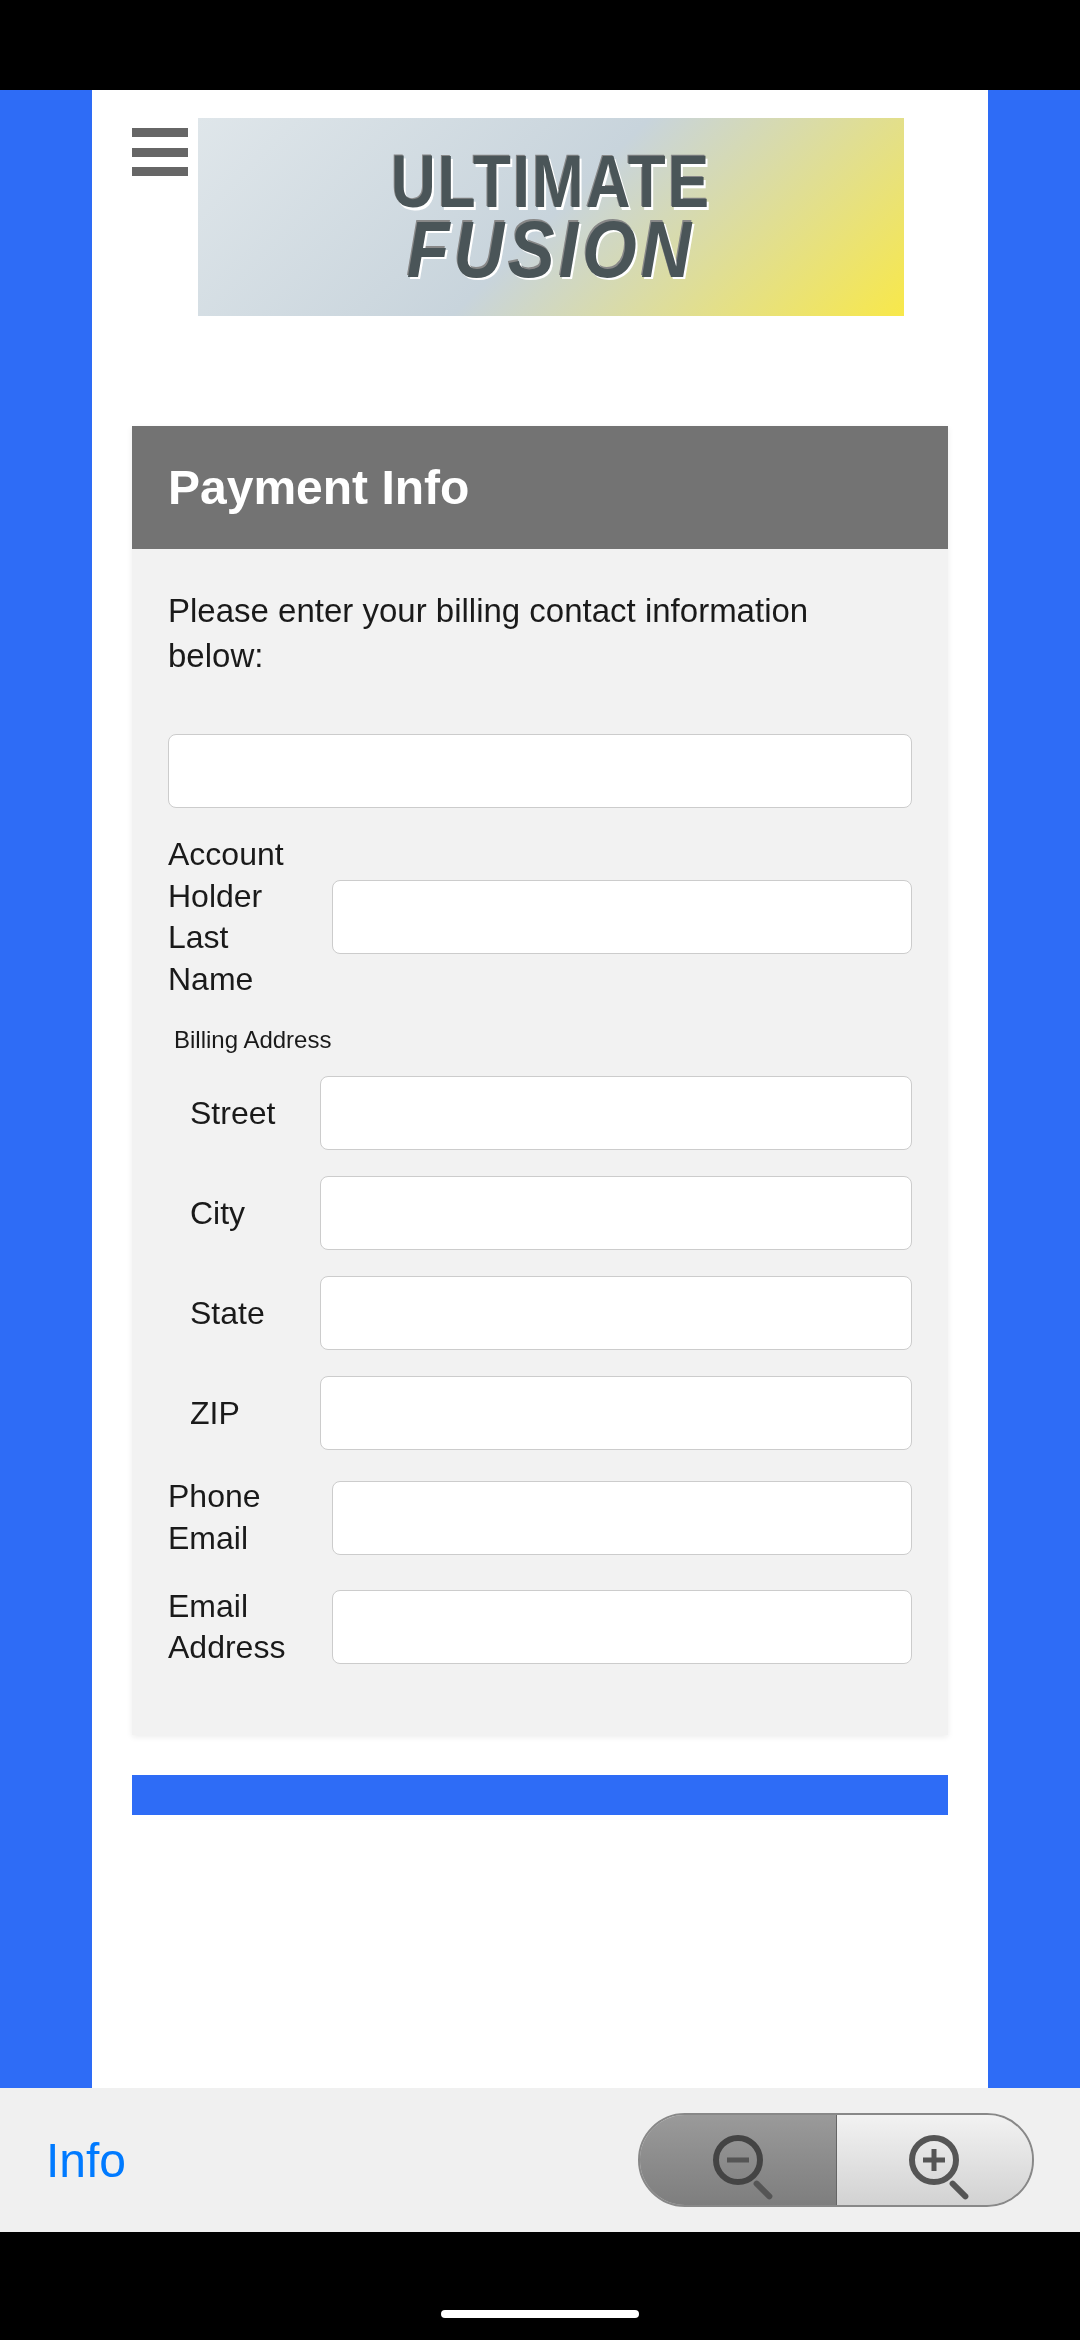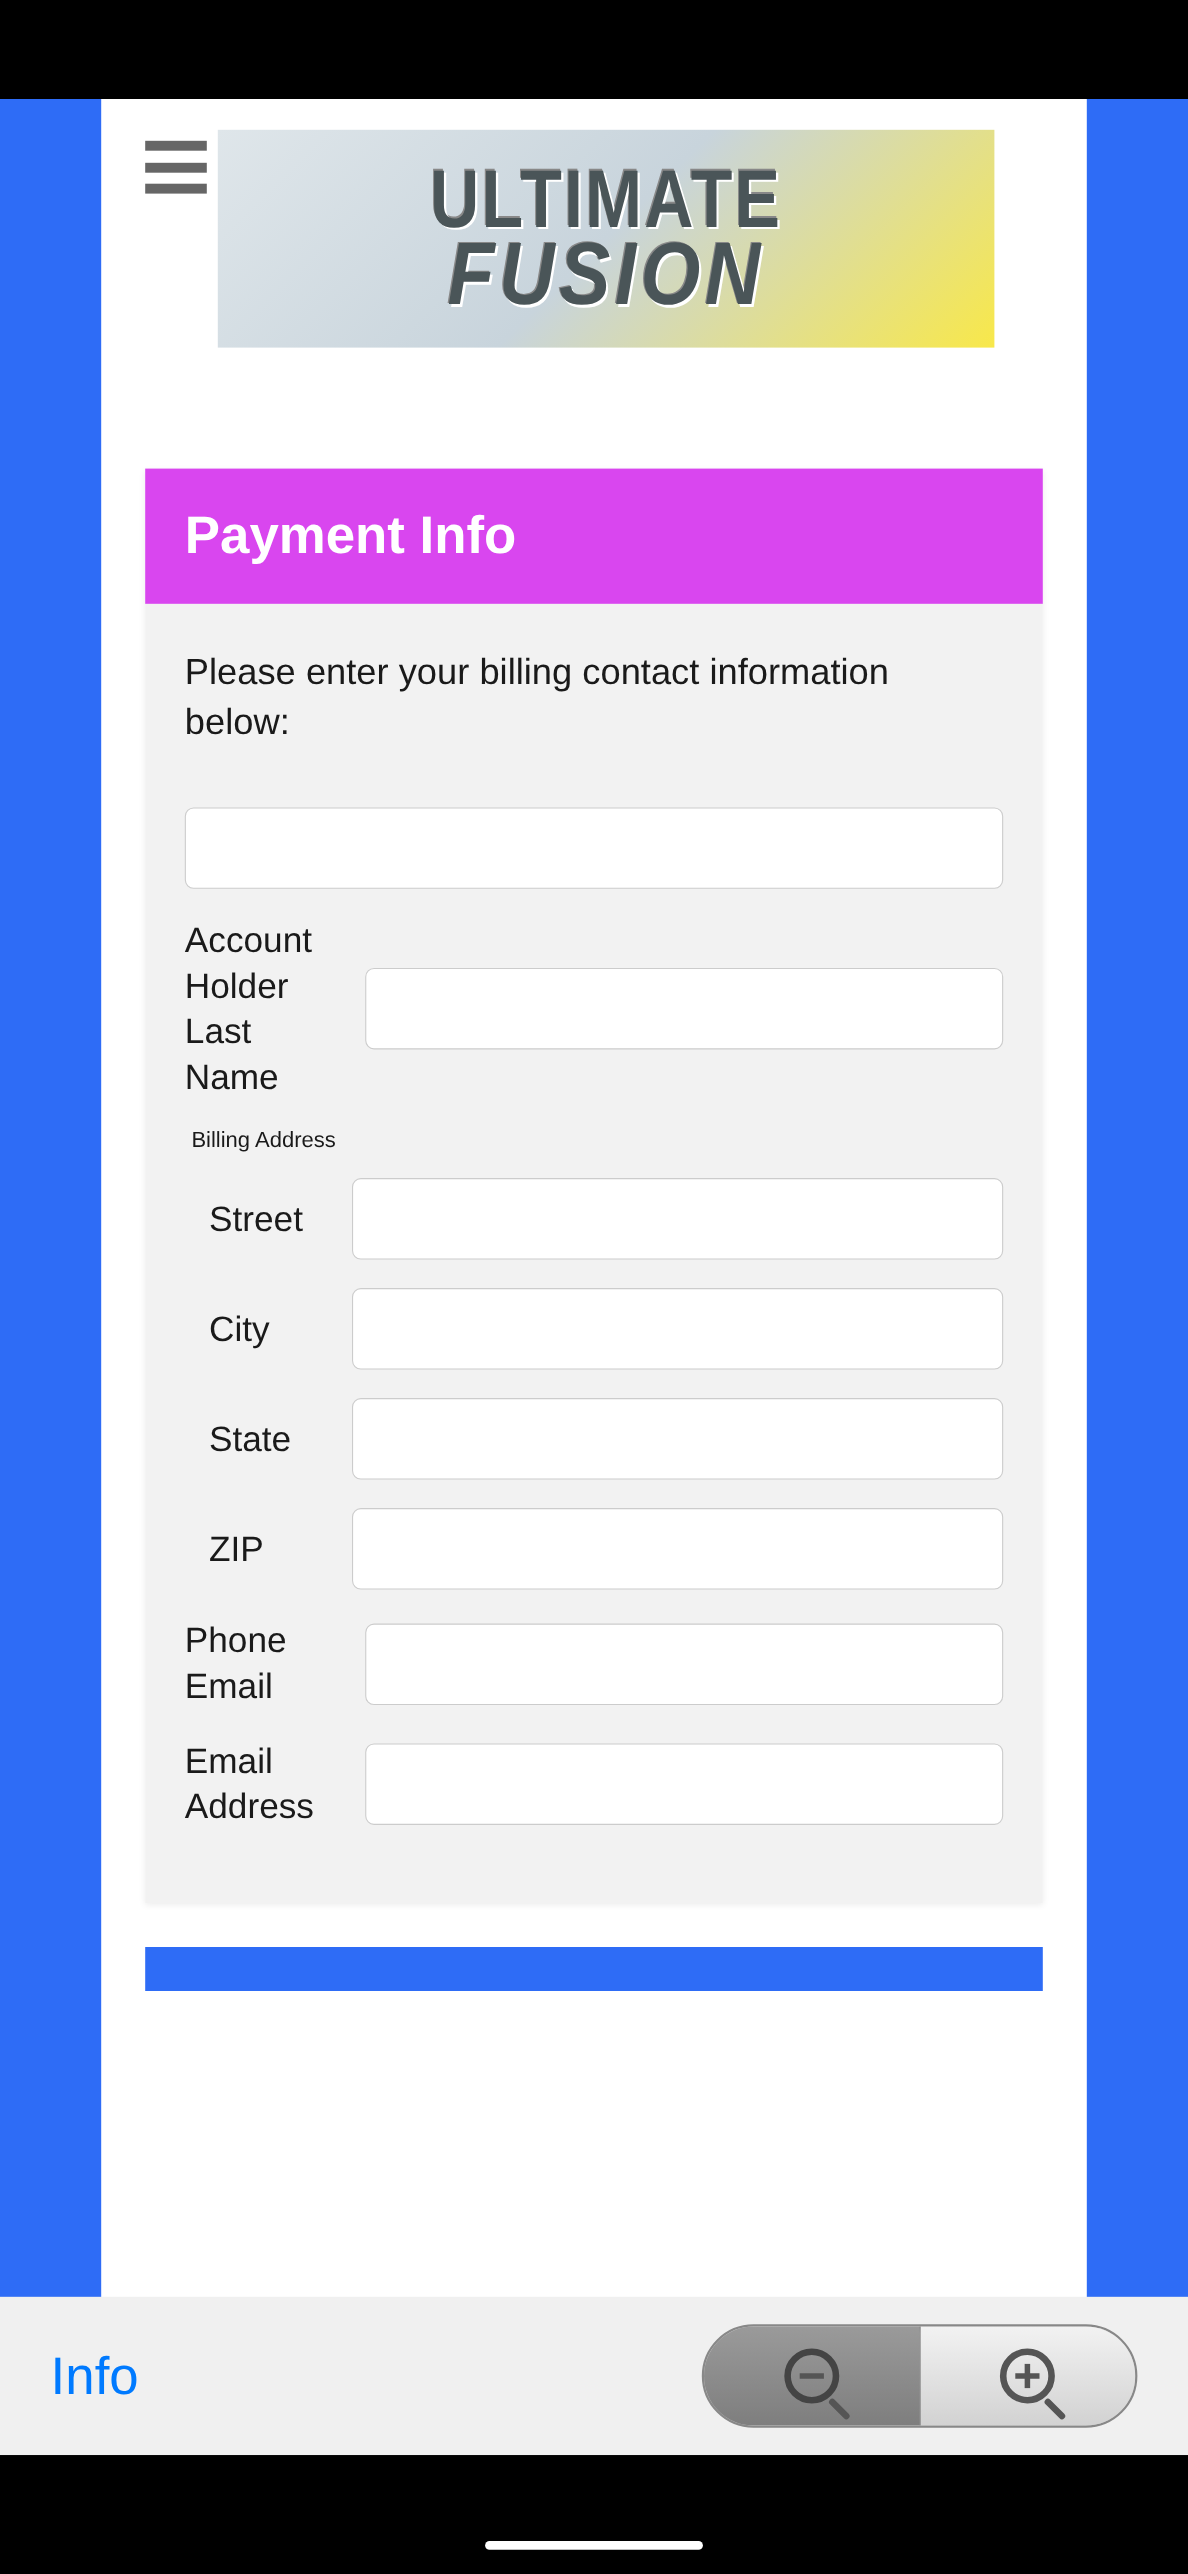--- a/index.html
+++ b/index.html
@@ -95,21 +95,21 @@
       border-radius: 18px;
       padding: 2px 14px;
       background: #e8ecef;
       margin-top: 4px;
     }
     .card {
       margin: 110px 40px 0 40px;
       box-shadow: 0 2px 6px rgba(0,0,0,0.08);
     }
     .card-header {
-      background: #d946ef;
+      background: #737373;
       color: #fff;
       padding: 34px 36px;
       font-size: 48px;
       font-weight: 700;
     }
     .card-body {
       background: #f2f2f2;
       padding: 40px 36px 40px 36px;
     }
     .instruction {
@@ -134,21 +134,21 @@
     .form-input {
       flex: 1;
       height: 74px;
       background: #fff;
       border: 1px solid #ccc;
       border-radius: 8px;
       font-size: 30px;
       padding: 0 14px;
     }
     .section-label {
-      font-size: 20px;
+      font-size: 24px;
       color: #1a1a1a;
       margin: 10px 0 22px 6px;
     }
     .indented {
       padding-left: 22px;
     }
     .indented .form-label {
       width: 116px;
     }
     .next-card {

